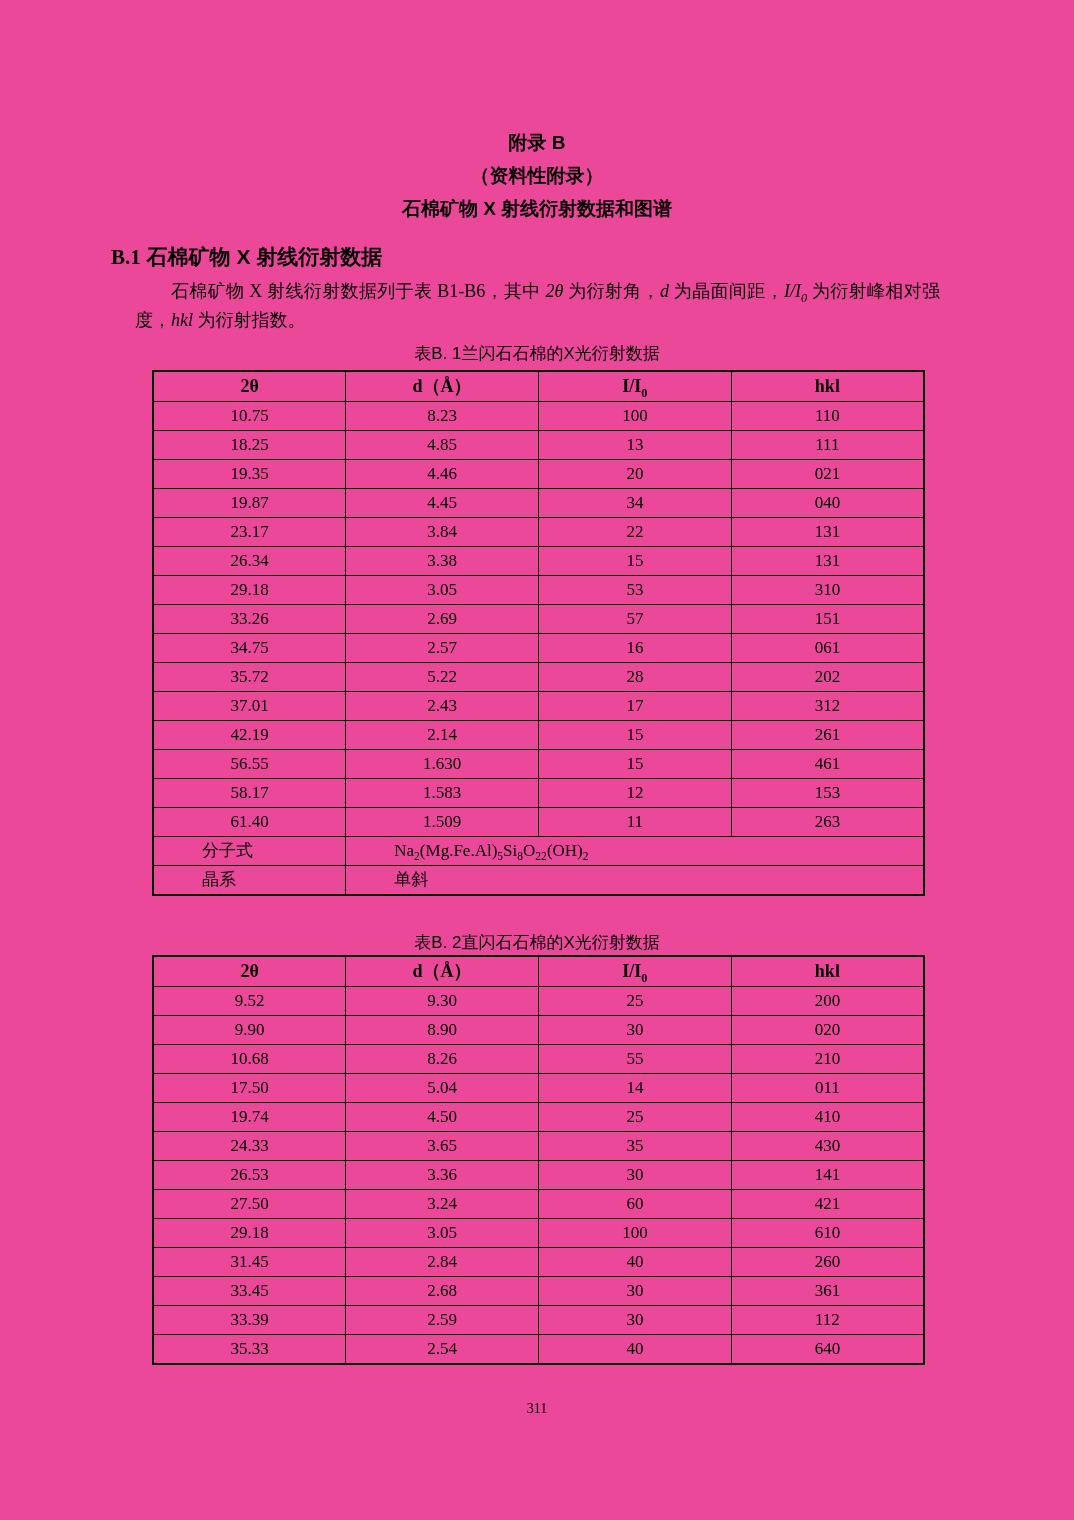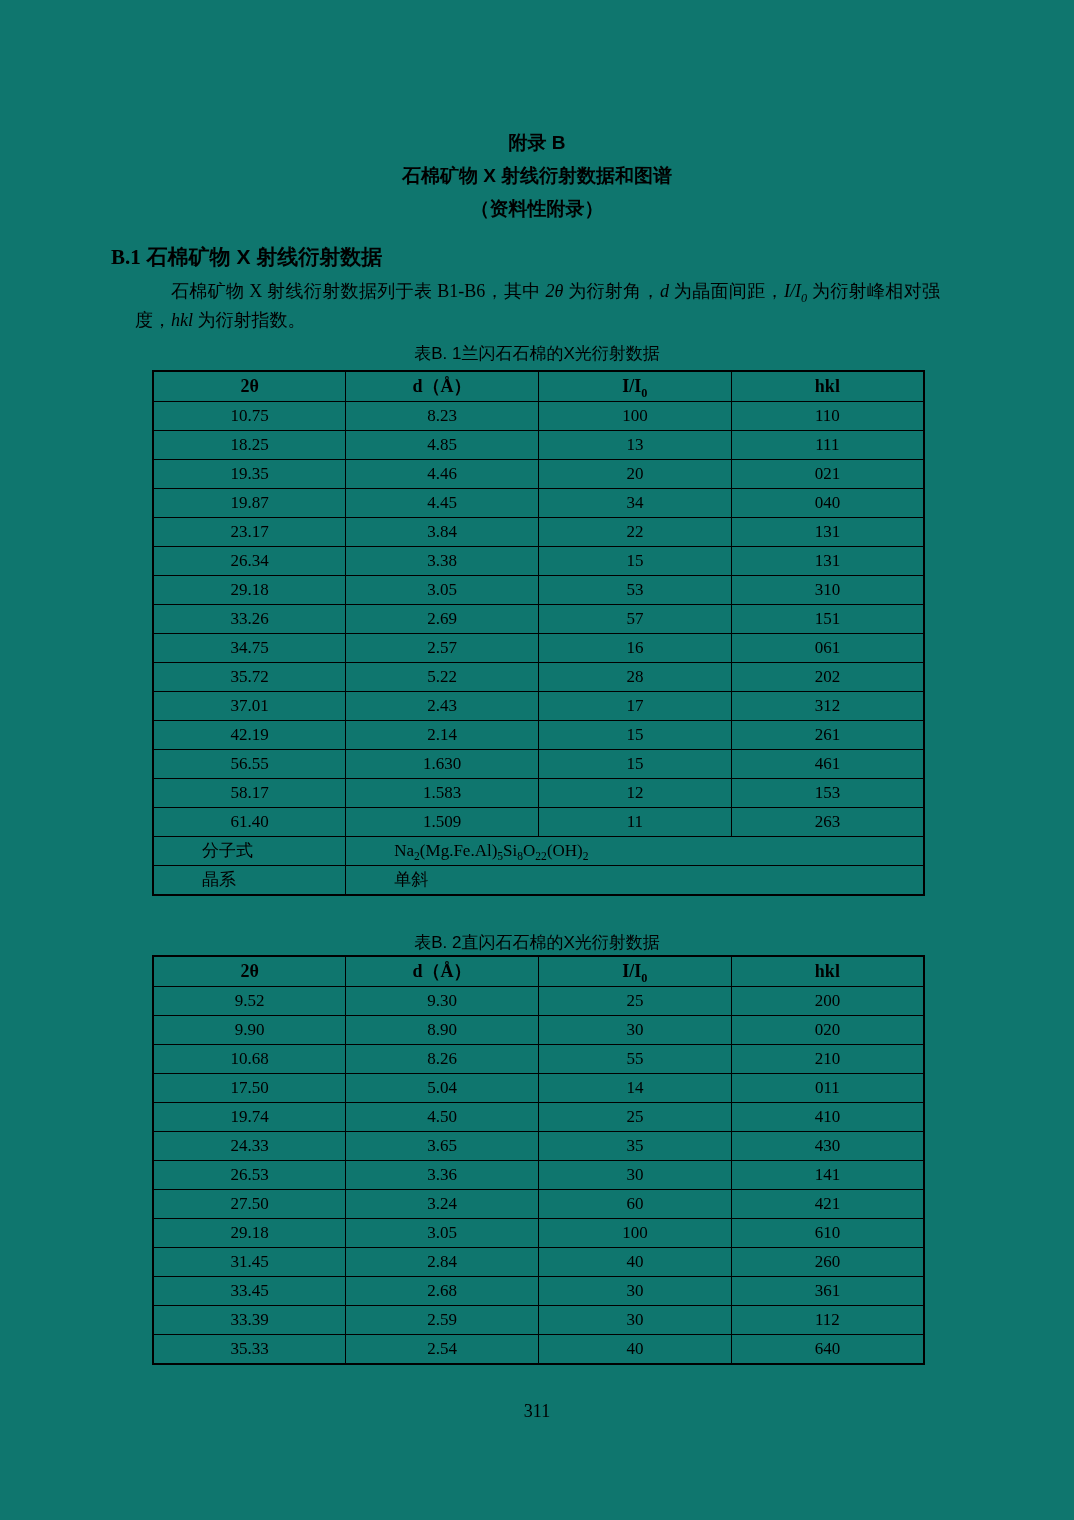--- a/index.html
+++ b/index.html
@@ -6,21 +6,21 @@
     margin: 0;
     padding: 0;
     background: #ffffff;
     color: #000000;
     font-family: "Liberation Serif", "DejaVu Serif", serif;
   }
   .page {
     position: relative;
     width: 1074px;
     height: 1520px;
-    background: #0f766e;
+    background: #ec4899;
     box-sizing: border-box;
     padding-top: 133px;
     overflow: hidden;
   }
   .doc-title {
     text-align: center;
     font-family: "Liberation Sans", "DejaVu Sans", sans-serif;
     font-weight: bold;
     font-size: 19px;
     line-height: 20px;
@@ -86,31 +86,31 @@
     text-align: left;
     padding-left: 48px;
   }
   sub {
     font-size: 68%;
     line-height: 0;
   }
   .page-number {
     margin-top: 36px;
     text-align: center;
-    font-size: 18px;
+    font-size: 14px;
   }
 </style>
 </head>
 <body>
 
 <div class="page">
 
   <div class="doc-title">附录 B</div>
+  <div class="doc-title">（资料性附录）</div>
   <div class="doc-title">石棉矿物 X 射线衍射数据和图谱</div>
-  <div class="doc-title">（资料性附录）</div>
 
   <div class="section-heading">
     <span class="sec-num">B.1</span>
     <span>石棉矿物 X 射线衍射数据</span>
   </div>
 
   <p class="intro"><span>石棉矿物 X 射线衍射数据列于表 B1-B6，其中 </span><span style="font-style: italic;">2θ</span><span> 为衍射角，</span><span style="font-style: italic;">d</span><span> 为晶面间距，</span><span style="font-style: italic;">I/I</span><sub style="font-style: italic;">0</sub><span> 为衍射峰相对强度，</span><span style="font-style: italic;">hkl</span><span> 为衍射指数。</span></p>
 
   <div class="table-caption">表B. 1兰闪石石棉的X光衍射数据</div>
 

